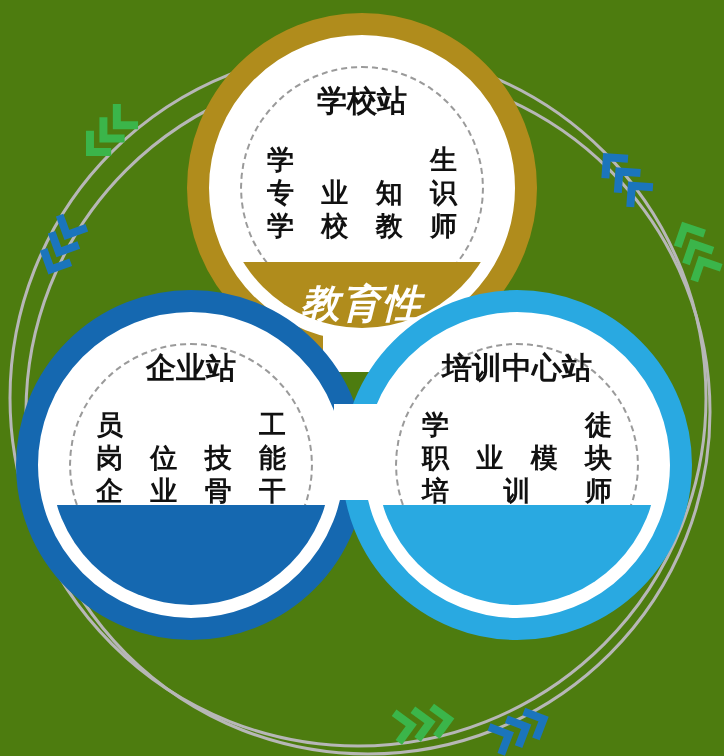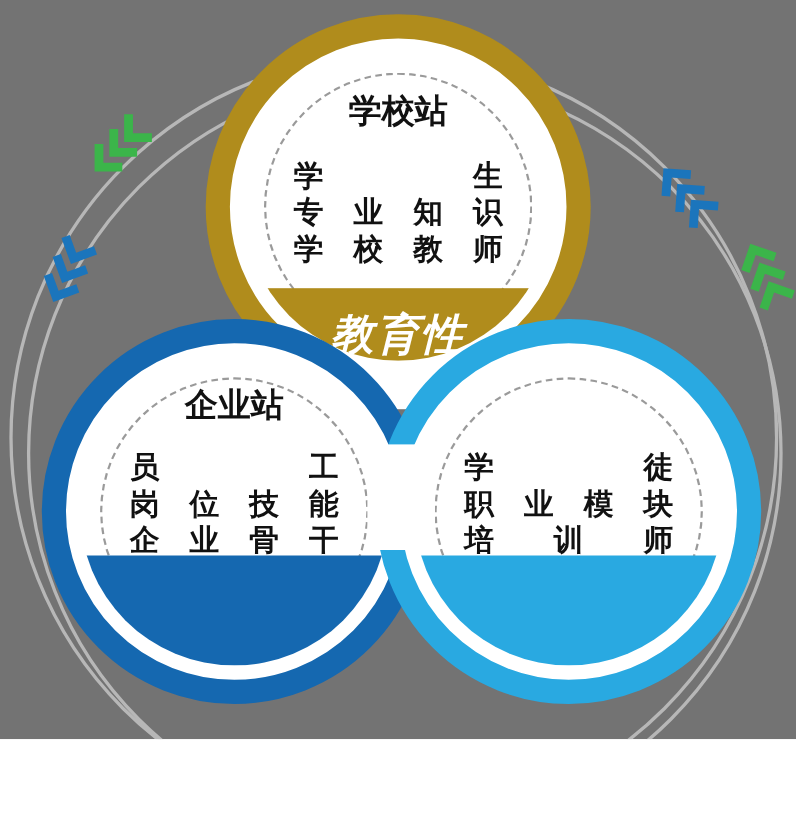--- a/index.html
+++ b/index.html
@@ -2,36 +2,36 @@
 <html><head>
 <meta charset="utf-8">
 <style>
   * { margin: 0; padding: 0; box-sizing: border-box; }
   html, body { background: #ffffff; }
   body { font-family: "DejaVu Sans", "Liberation Sans", sans-serif; }
 
   .stage {
     position: relative;
     width: 724px;
-    height: 672px;
-    background: #737373;
+    height: 756px;
+    background: #4d7c0f;
     overflow: hidden;
     padding-left: 43px;
   }
 
   .orbits {
     position: absolute;
     left: 0; top: 0;
     width: 724px; height: 756px;
   }
 
   
   .group { position: absolute; width: 350px; height: 350px; }
   .g-school     { left: 187px; top: 13px;  }
-  .g-enterprise { left: 38px;  top: 290px; }
+  .g-enterprise { left: 16px;  top: 290px; }
   .g-training   { left: 342px; top: 290px; }
 
   .ringbg {
     position: absolute; inset: 0;
     border-radius: 50%;
     border: 22px solid #888;
     background: #ffffff;
   }
   .dashed {
     position: absolute; left: 53px; top: 53px;
@@ -191,20 +191,21 @@
         </div>
       </div>
   </div>
 
   <div class="group g-training g-low">
     <div class="ringbg" style="border-color: rgb(41, 169, 225);"></div>
     <div class="dashed" style="border-color: rgb(154, 154, 154);"></div>
     <div class="segclip">
       <div class="seg" style="background-color: rgb(41, 169, 225);"></div>
     </div>
+    <div class="title" style="color: rgb(17, 17, 17);">培训中心站</div>
     <div class="content" style="color: rgb(17, 17, 17);">
         <div class="jline">
           <span>学</span>
           <span>徒</span>
         </div>
         <div class="jline">
           <span>职</span>
           <span>业</span>
           <span>模</span>
           <span>块</span>

